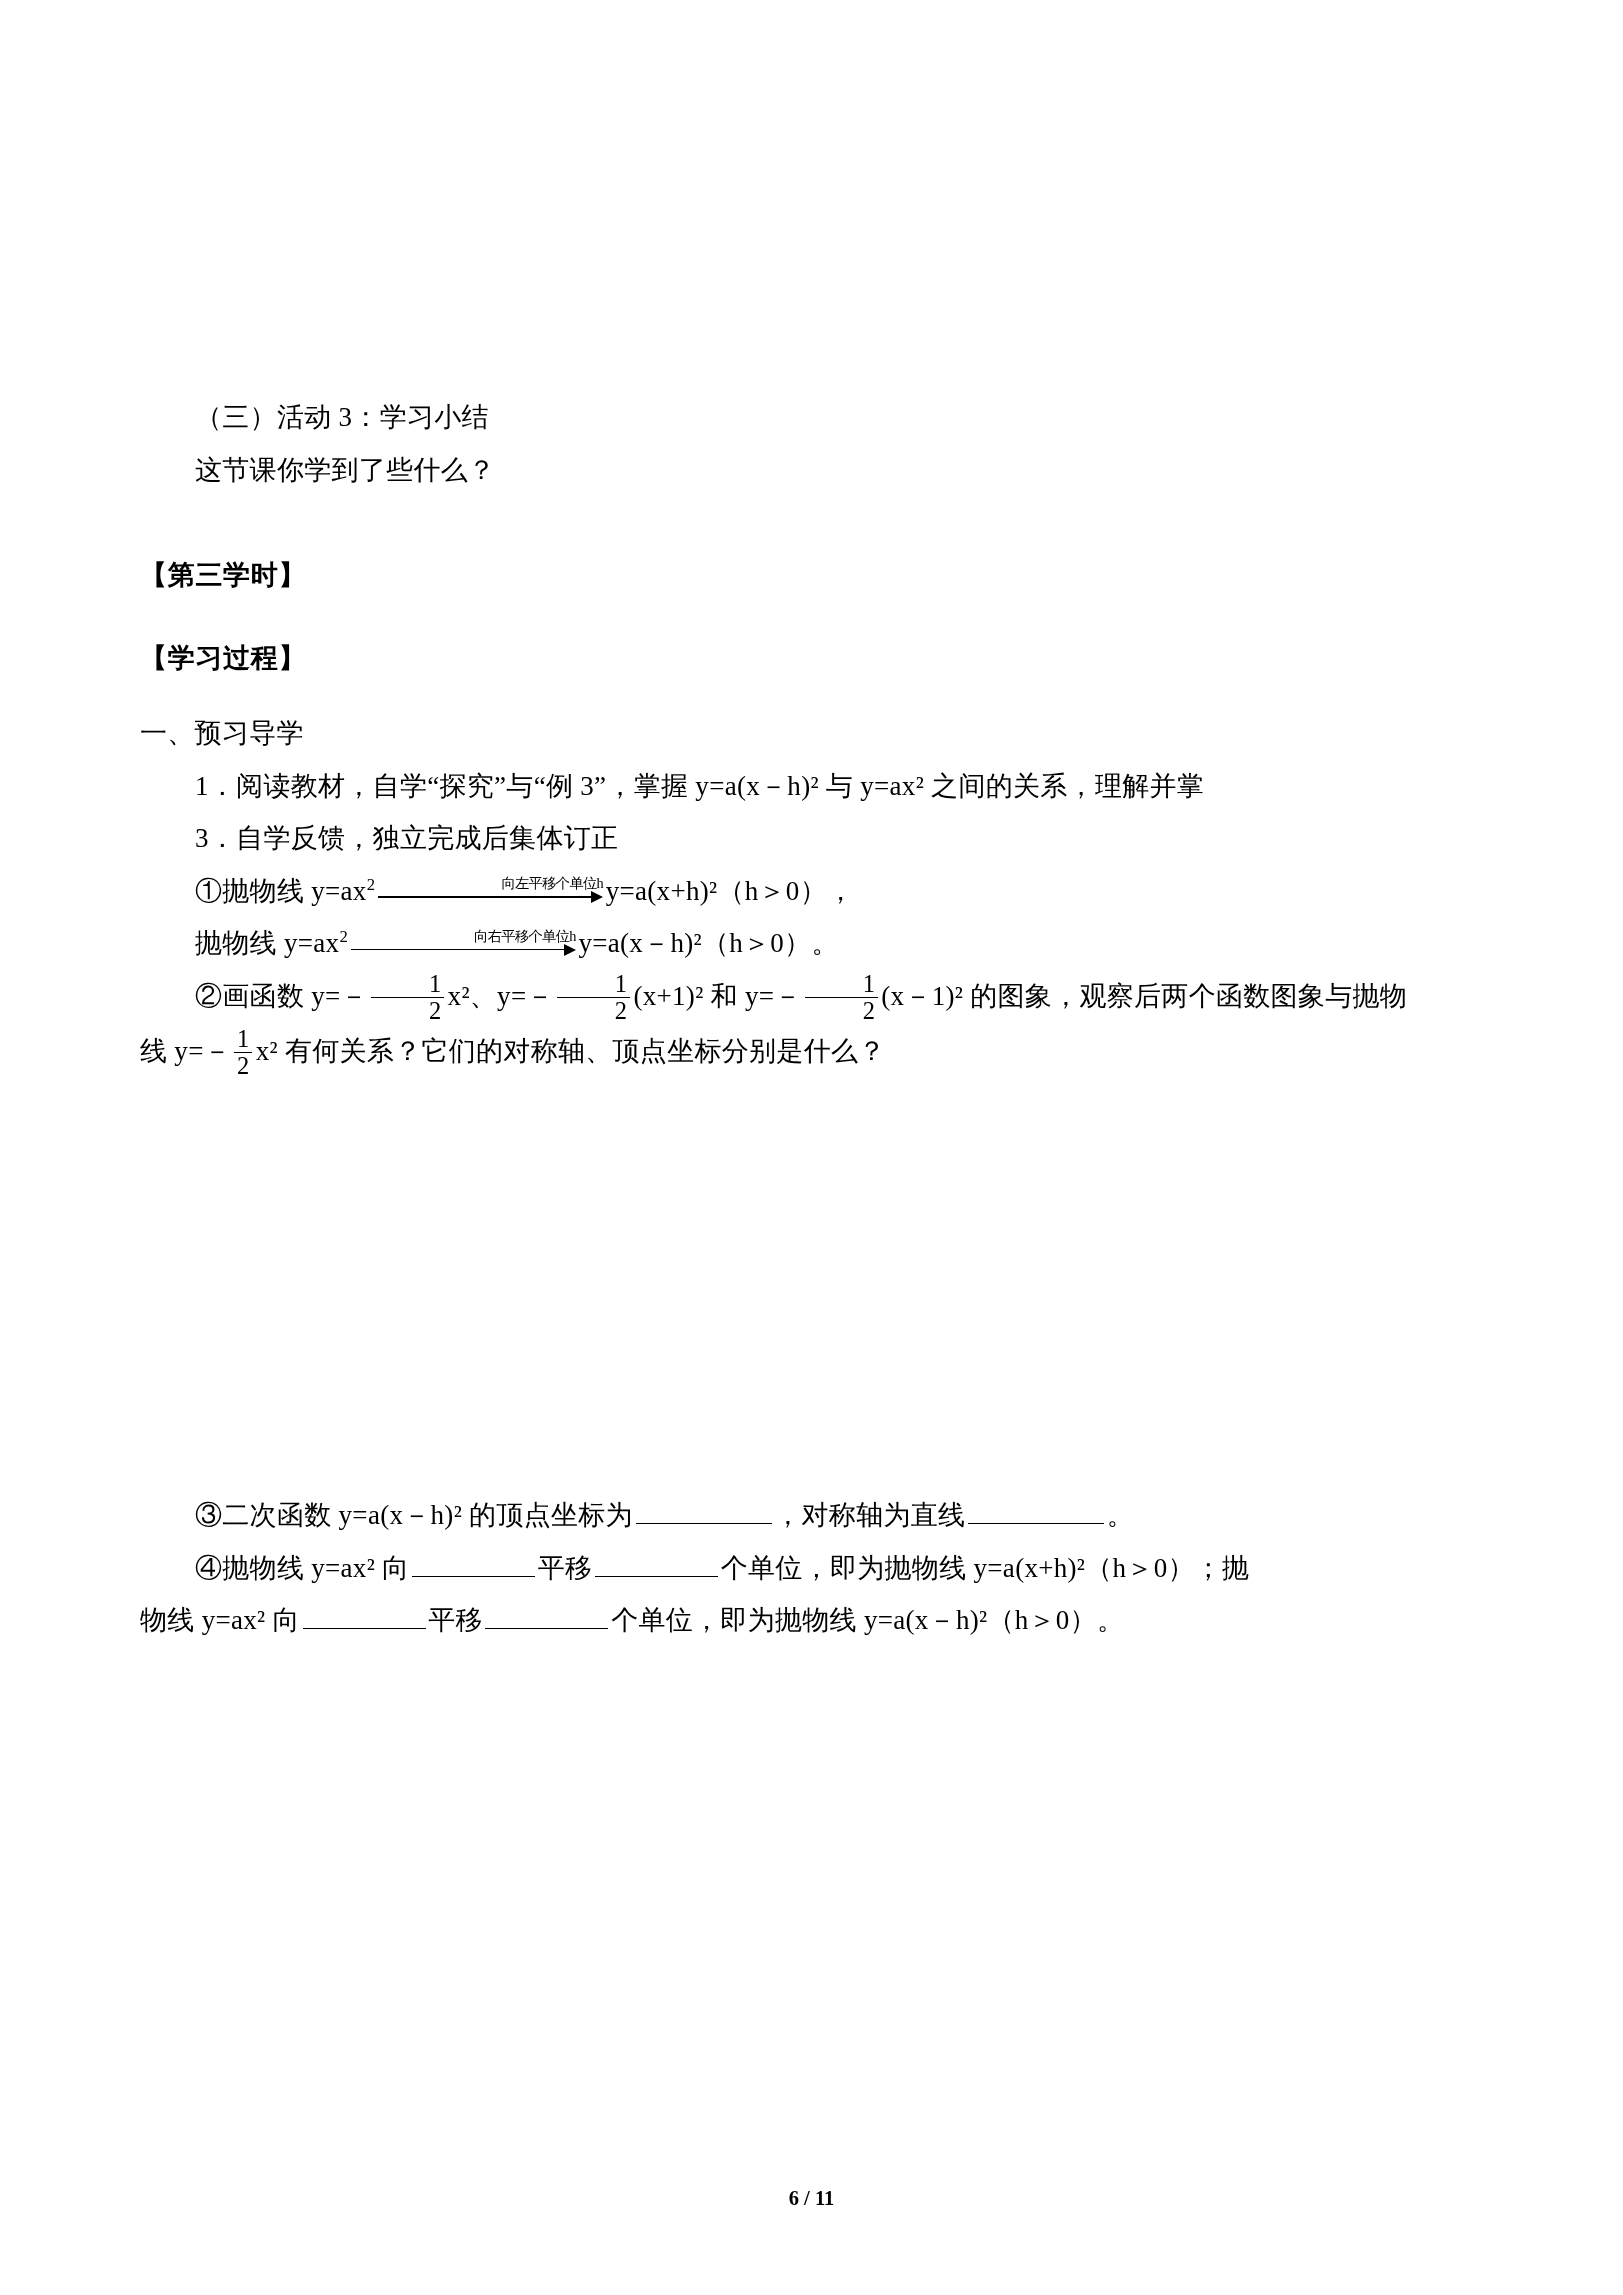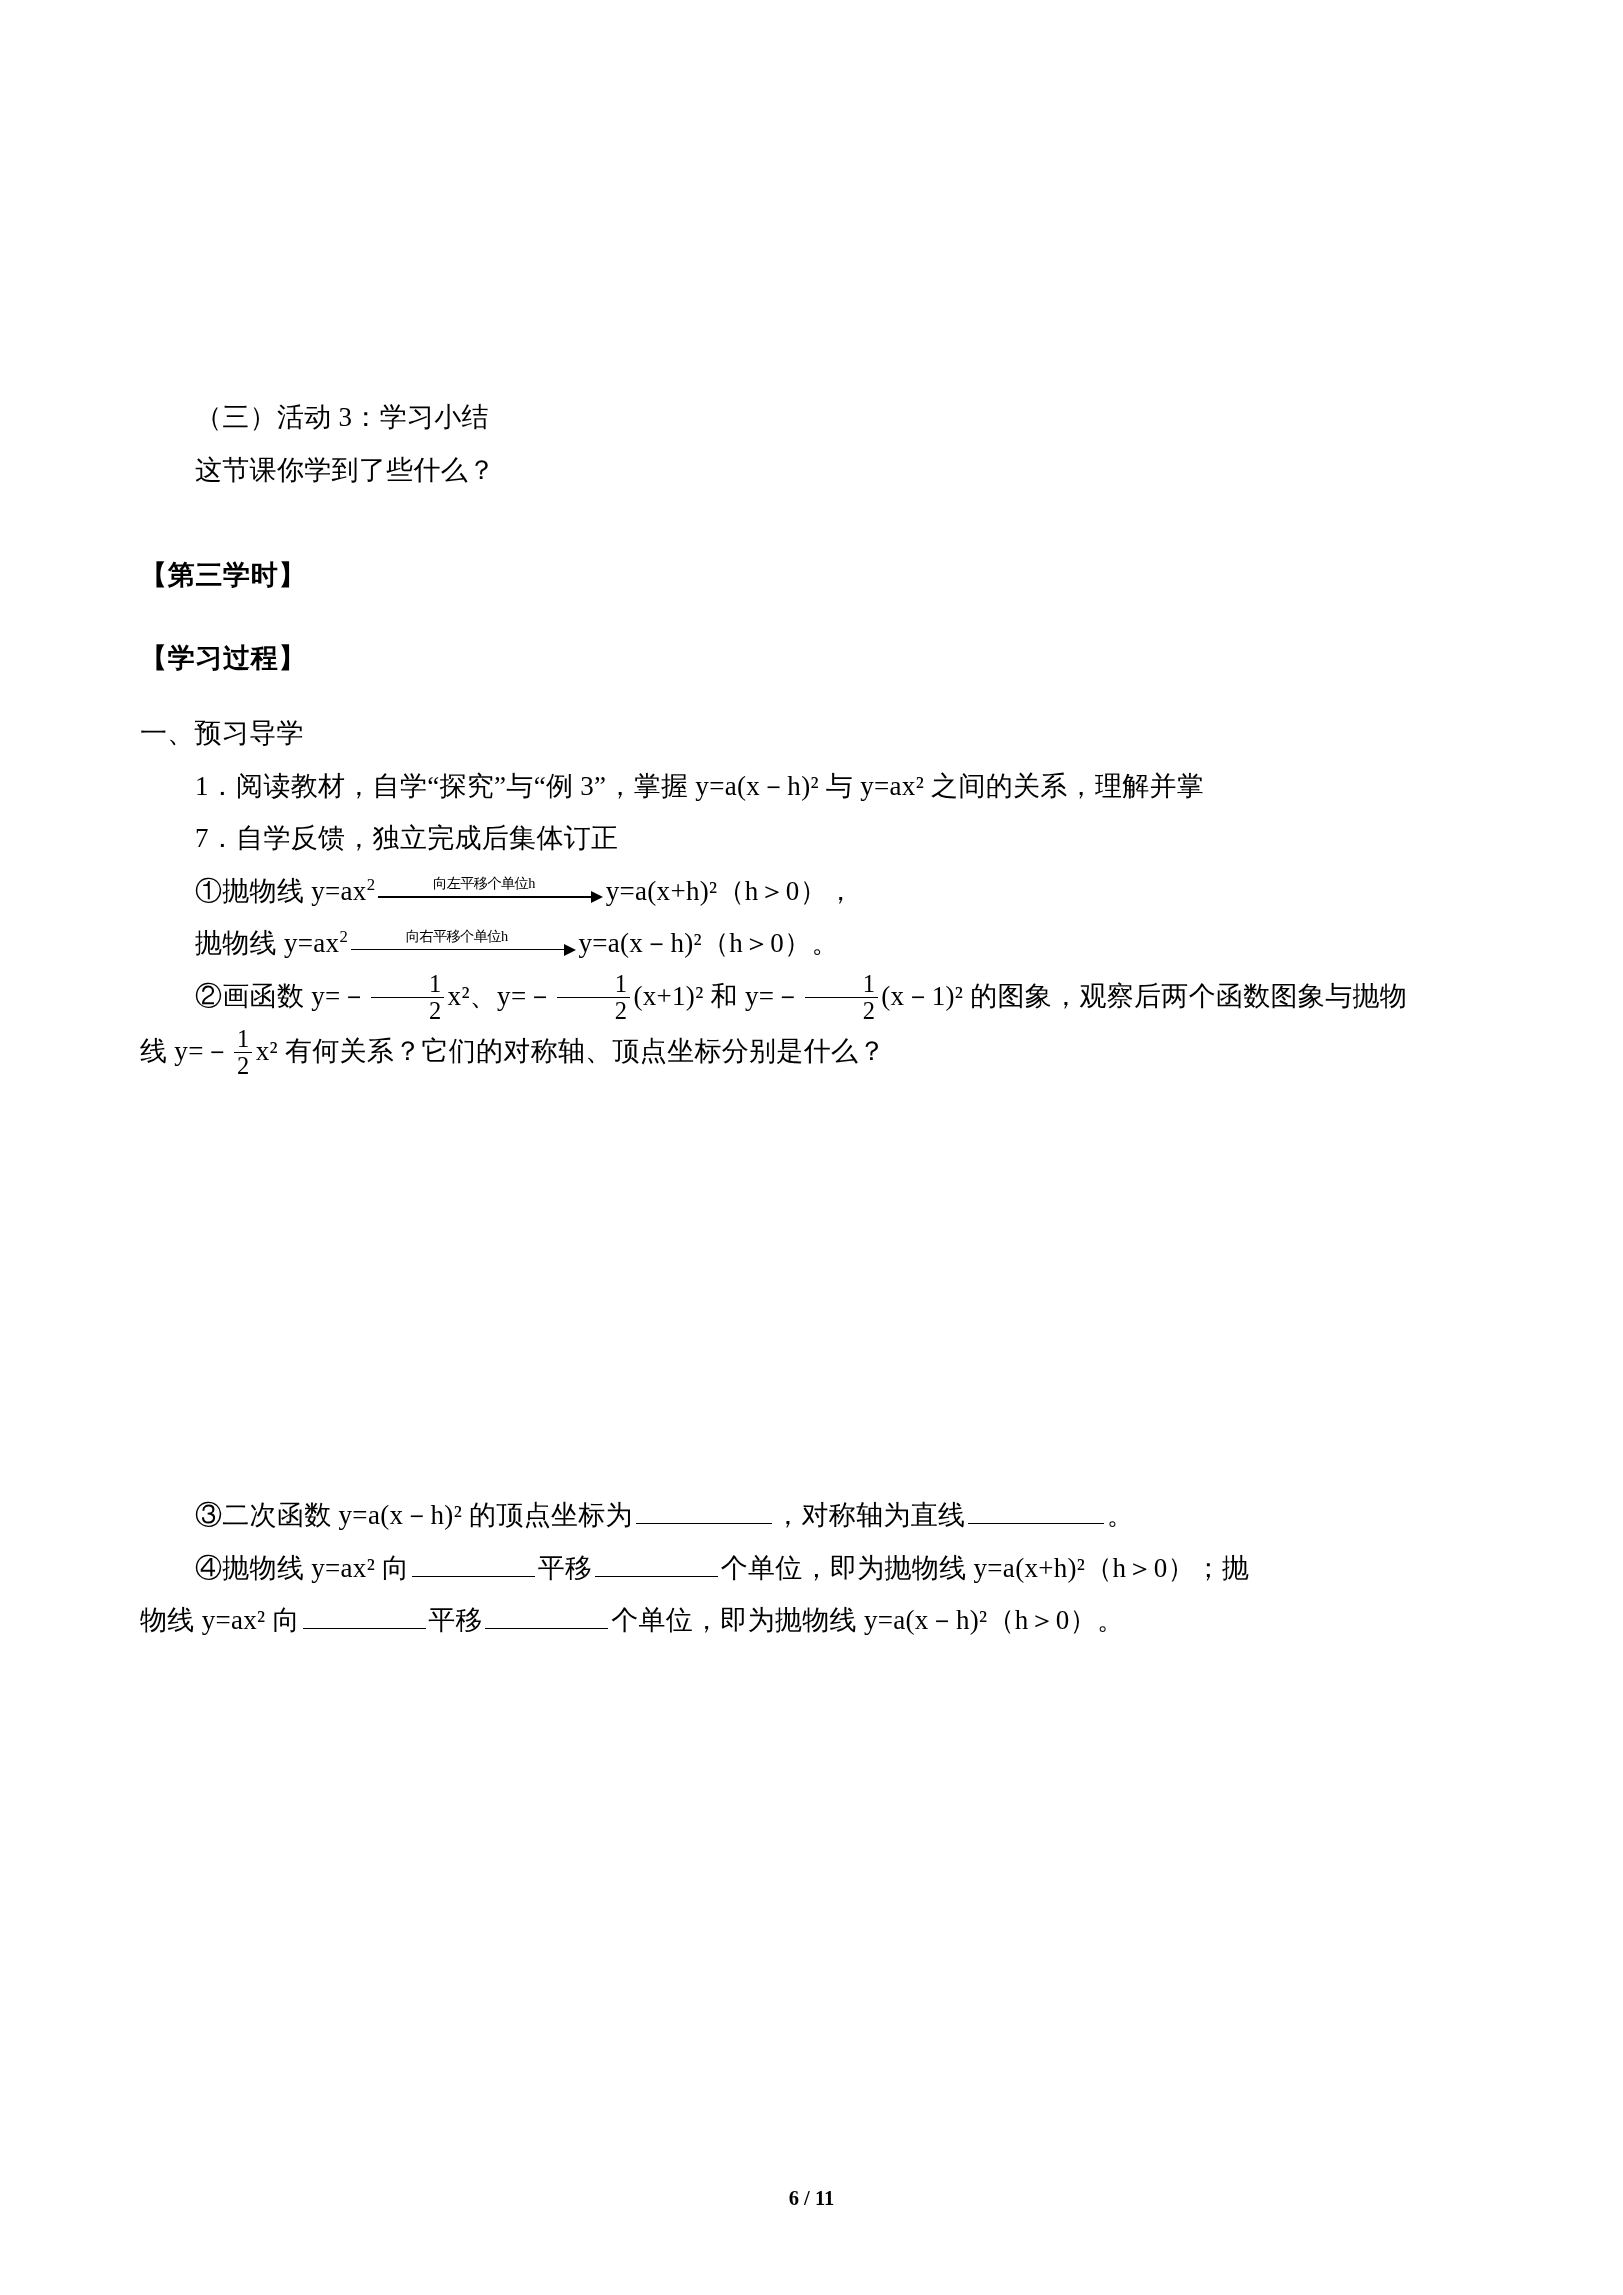--- a/index.html
+++ b/index.html
@@ -78,21 +78,21 @@
     width: 225px;
     height: 30px;
     vertical-align: middle;
     margin: 0 2.7px;
   }
   .arrowbox .lbl {
     position: absolute;
     left: 0;
     right: 0;
     top: -8.2px;
-    text-align: left;
+    text-align: right;
     font-size: 14.3px;
     white-space: nowrap;
     letter-spacing: -0.7px;
   }
   .arrowbox .shaft {
     position: absolute;
     left: 0;
     right: 11px;
     top: 17.7px;
     height: 1.4px;
@@ -149,21 +149,21 @@
     <div class="heading">【第三学时】</div>
 
     <div class="heading">【学习过程】</div>
 
     <div class="gap-sm"></div>
 
     <div class="line">一、预习导学</div>
 
     <div class="line indent">1．阅读教材，自学“探究”与“例 3”，掌握 y=a(x－h)² 与 y=ax² 之间的关系，理解并掌</div>
 
-    <div class="line indent">7．自学反馈，独立完成后集体订正</div>
+    <div class="line indent">3．自学反馈，独立完成后集体订正</div>
 
     <div class="line indent">
       <span>①抛物线 y=ax</span><sup>2</sup><span class="arrowbox"><span class="lbl">向左平移个单位h</span><span class="shaft"></span><span class="head"></span></span><span>y=a(x+h)²（h＞0），</span>
     </div>
 
     <div class="line indent">
       <span>抛物线 y=ax</span><sup>2</sup><span class="arrowbox"><span class="lbl">向右平移个单位h</span><span class="shaft"></span><span class="head"></span></span><span>y=a(x－h)²（h＞0）。</span>
     </div>
 
     <div class="line indent">

